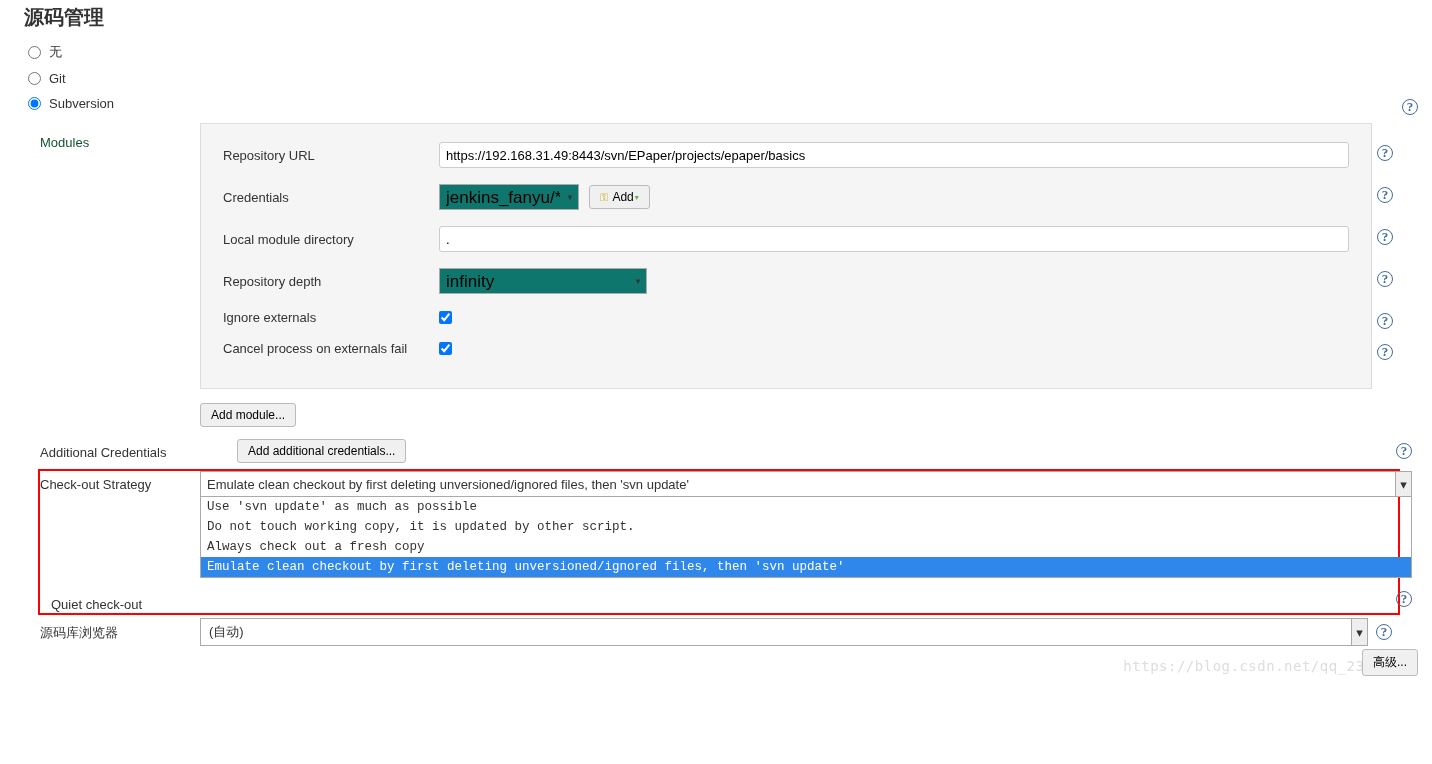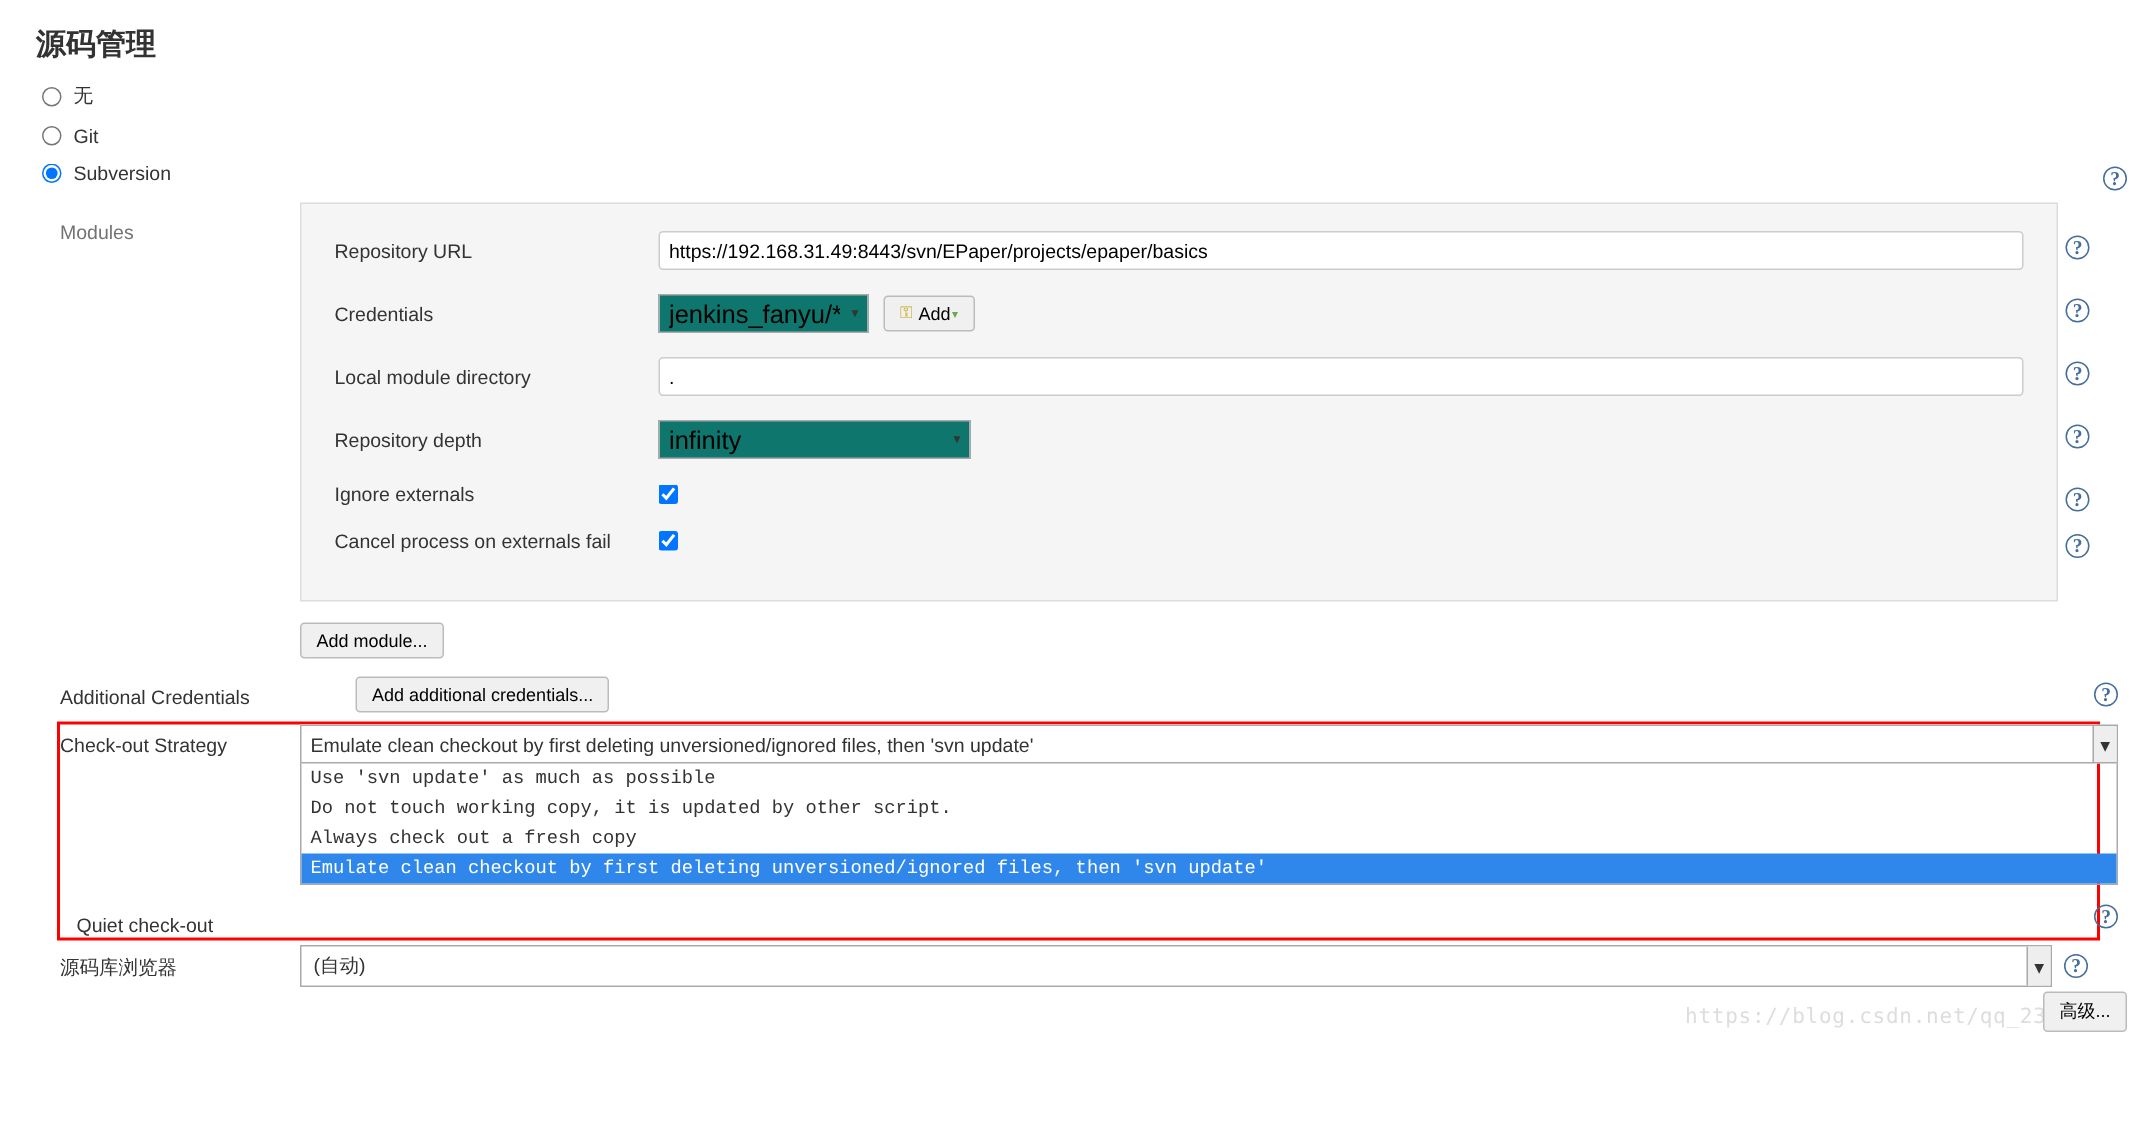--- a/index.html
+++ b/index.html
@@ -7,42 +7,42 @@
   font-family: Arial, "Microsoft YaHei", sans-serif;
   font-size: 13px;
   color: #333;
   background: #fff;
   width: 1432px;
 }
 .container { padding: 0 0 20px 0; }
 .section-title {
   font-size: 20px;
   font-weight: bold;
-  padding: 16px 0 12px 24px;
+  padding: 4px 0 12px 24px;
 }
 .radio-list { padding: 0 0 6px 28px; }
 .radio-row { display: flex; align-items: center; margin-bottom: 10px; }
 .radio-row input[type="radio"] { margin-right: 8px; }
 .radio-label { font-size: 13px; color: #333; }
 .help-icon {
   width: 16px; height: 16px;
   display: inline-flex; align-items: center; justify-content: center;
   font-size: 13px; font-weight: bold;
   color: #446d9b;
   border: 1.5px solid #446d9b;
   border-radius: 50%;
   cursor: pointer;
   font-family: serif;
 }
 .row-with-help { display: flex; align-items: center; }
 .row-with-help .help-col { margin-left: auto; padding-right: 14px; }
 
 .subversion-body { display: flex; padding: 0 0 0 40px; }
 .left-col { width: 160px; padding-top: 12px; }
-.left-label { font-size: 13px; color: #737373; }
+.left-label { font-size: 13px; color: #14532d; }
 .right-col { flex: 1; padding-right: 60px; position: relative; }
 
 .module-box {
   background: #f5f5f5;
   border: 1px solid #ddd;
   border-radius: 0;
   padding: 18px 22px 10px 22px;
   margin-bottom: 6px;
 }
 .form-row { display: flex; align-items: center; margin-bottom: 16px; }

